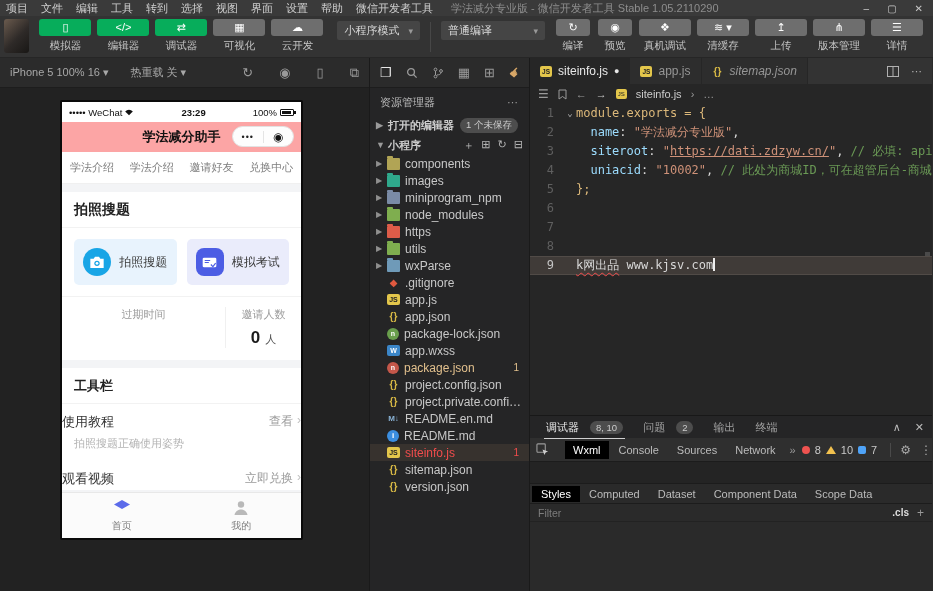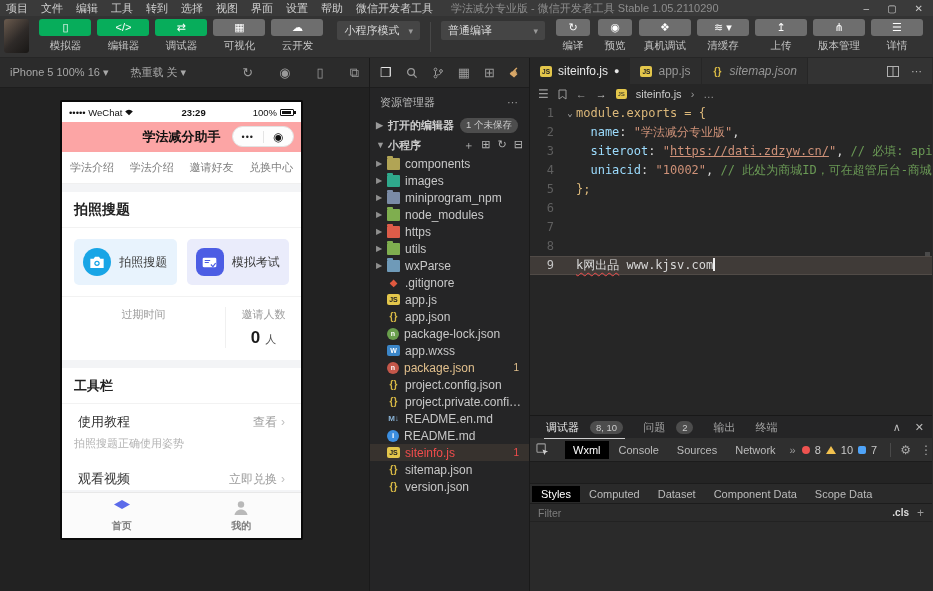--- a/index.html
+++ b/index.html
@@ -66,27 +66,27 @@
   .feat-btn.indigo { background:#eaecfb; }
   .fe-ic { width:28px; height:28px; display:flex; align-items:center; justify-content:center; }
   .fe-ic.circle { border-radius:50%; background:#18a5e6; }
   .fe-ic.rsq { border-radius:8px; background:#4c5de4; }
   .stats { display:flex; padding:10px 0 12px; }
   .stat { flex:1; text-align:center;margin-left:44px; }
   .stat + .stat { border-left:1px solid #f0f0f0; }
   .stat-label { font-size:11px; color:#9b9b9b; margin-bottom:6px; }
   .stat-value { font-size:17px; font-weight:bold; color:#1b1b1b; }
   .stat-value .unit { font-size:11px; font-weight:normal; color:#555; margin-left:2px; }
-  .tool-row { display:flex; align-items:center; padding:9px 16px 2px; }
+  .tool-row { display:flex; align-items:flex-start; padding:9px 0 2px; }
   .tool-row .t { font-size:13px; color:#333; }
   .tool-row .a { margin-left:auto; font-size:12px; color:#9b9b9b; }
   .tool-row .chev { color:#c0c0c0; margin-left:4px; font-size:12px; }
   .tool-sub { padding:3px 12px 10px; font-size:11px; color:#b3b3b3; }
   .tabbar { height:46px; background:#fbfbfb; border-top:1px solid #e8e8e8; display:flex; }
-  .tab-item { flex:1; display:flex; flex-direction:column; align-items:center; justify-content:center; gap:2px; font-size:10px; color:#7d7d7d; cursor:pointer;font-weight:bold; }
+  .tab-item { flex:1; display:flex; flex-direction:column; align-items:center; justify-content:center; gap:2px; font-size:10px; color:#7d7d7d; cursor:pointer; }
 
   
   .activity { height:30px; background:#2b2b2b; display:flex; align-items:center; gap:14px; padding:0 10px; border-bottom:1px solid #1d1d1d; font-size:13px; color:#9a9a9a; }
   .activity span { cursor:pointer; }
   .exp-header { display:flex; align-items:center; padding:7px 10px 5px; color:#bbbbbb; font-size:11px; }
   .exp-header .more { margin-left:auto; color:#9a9a9a; letter-spacing:1px; }
   .section-row { display:flex; align-items:center; height:20px; padding:0 6px; font-size:11px; font-weight:bold; color:#cccccc; cursor:pointer; }
   .section-row .arr { width:12px; color:#9a9a9a; font-size:9px; }
   .badge-pill { margin-left:6px; background:#4d4d4d; border-radius:8px; padding:1px 6px; font-size:9.5px; font-weight:normal; color:#ccc; }
   .section-icons { margin-left:auto; display:flex; gap:7px; color:#b5b5b5; font-weight:normal; font-size:11px; }

